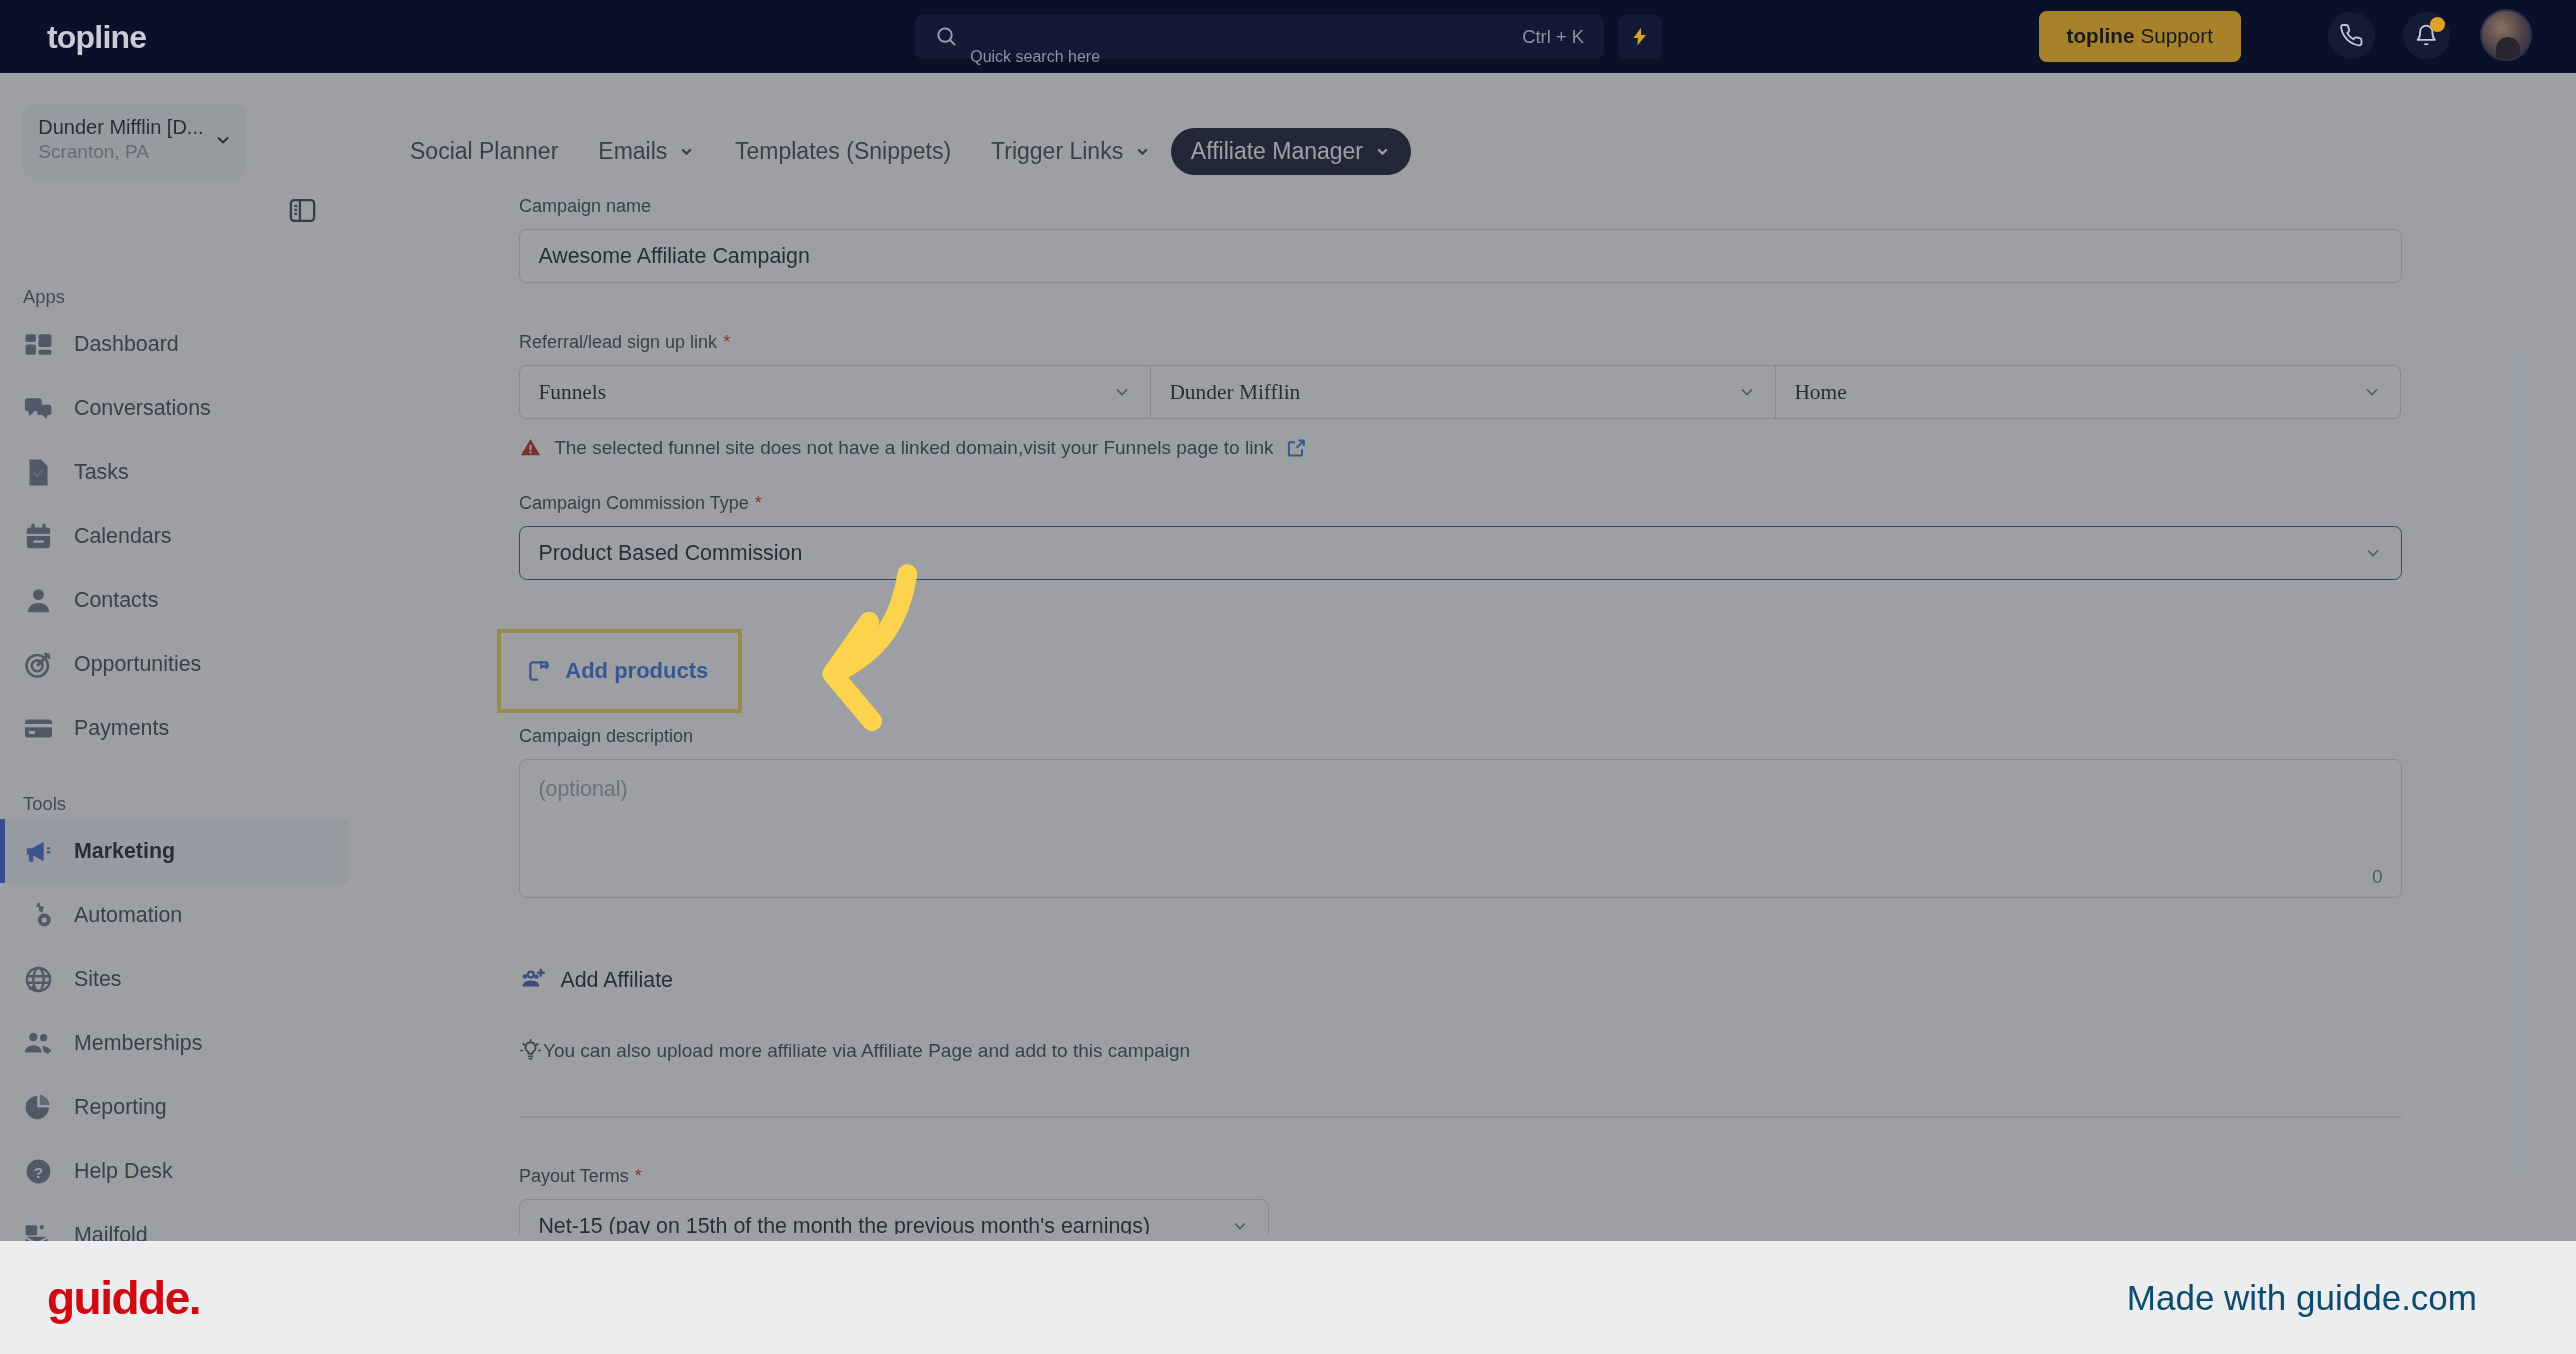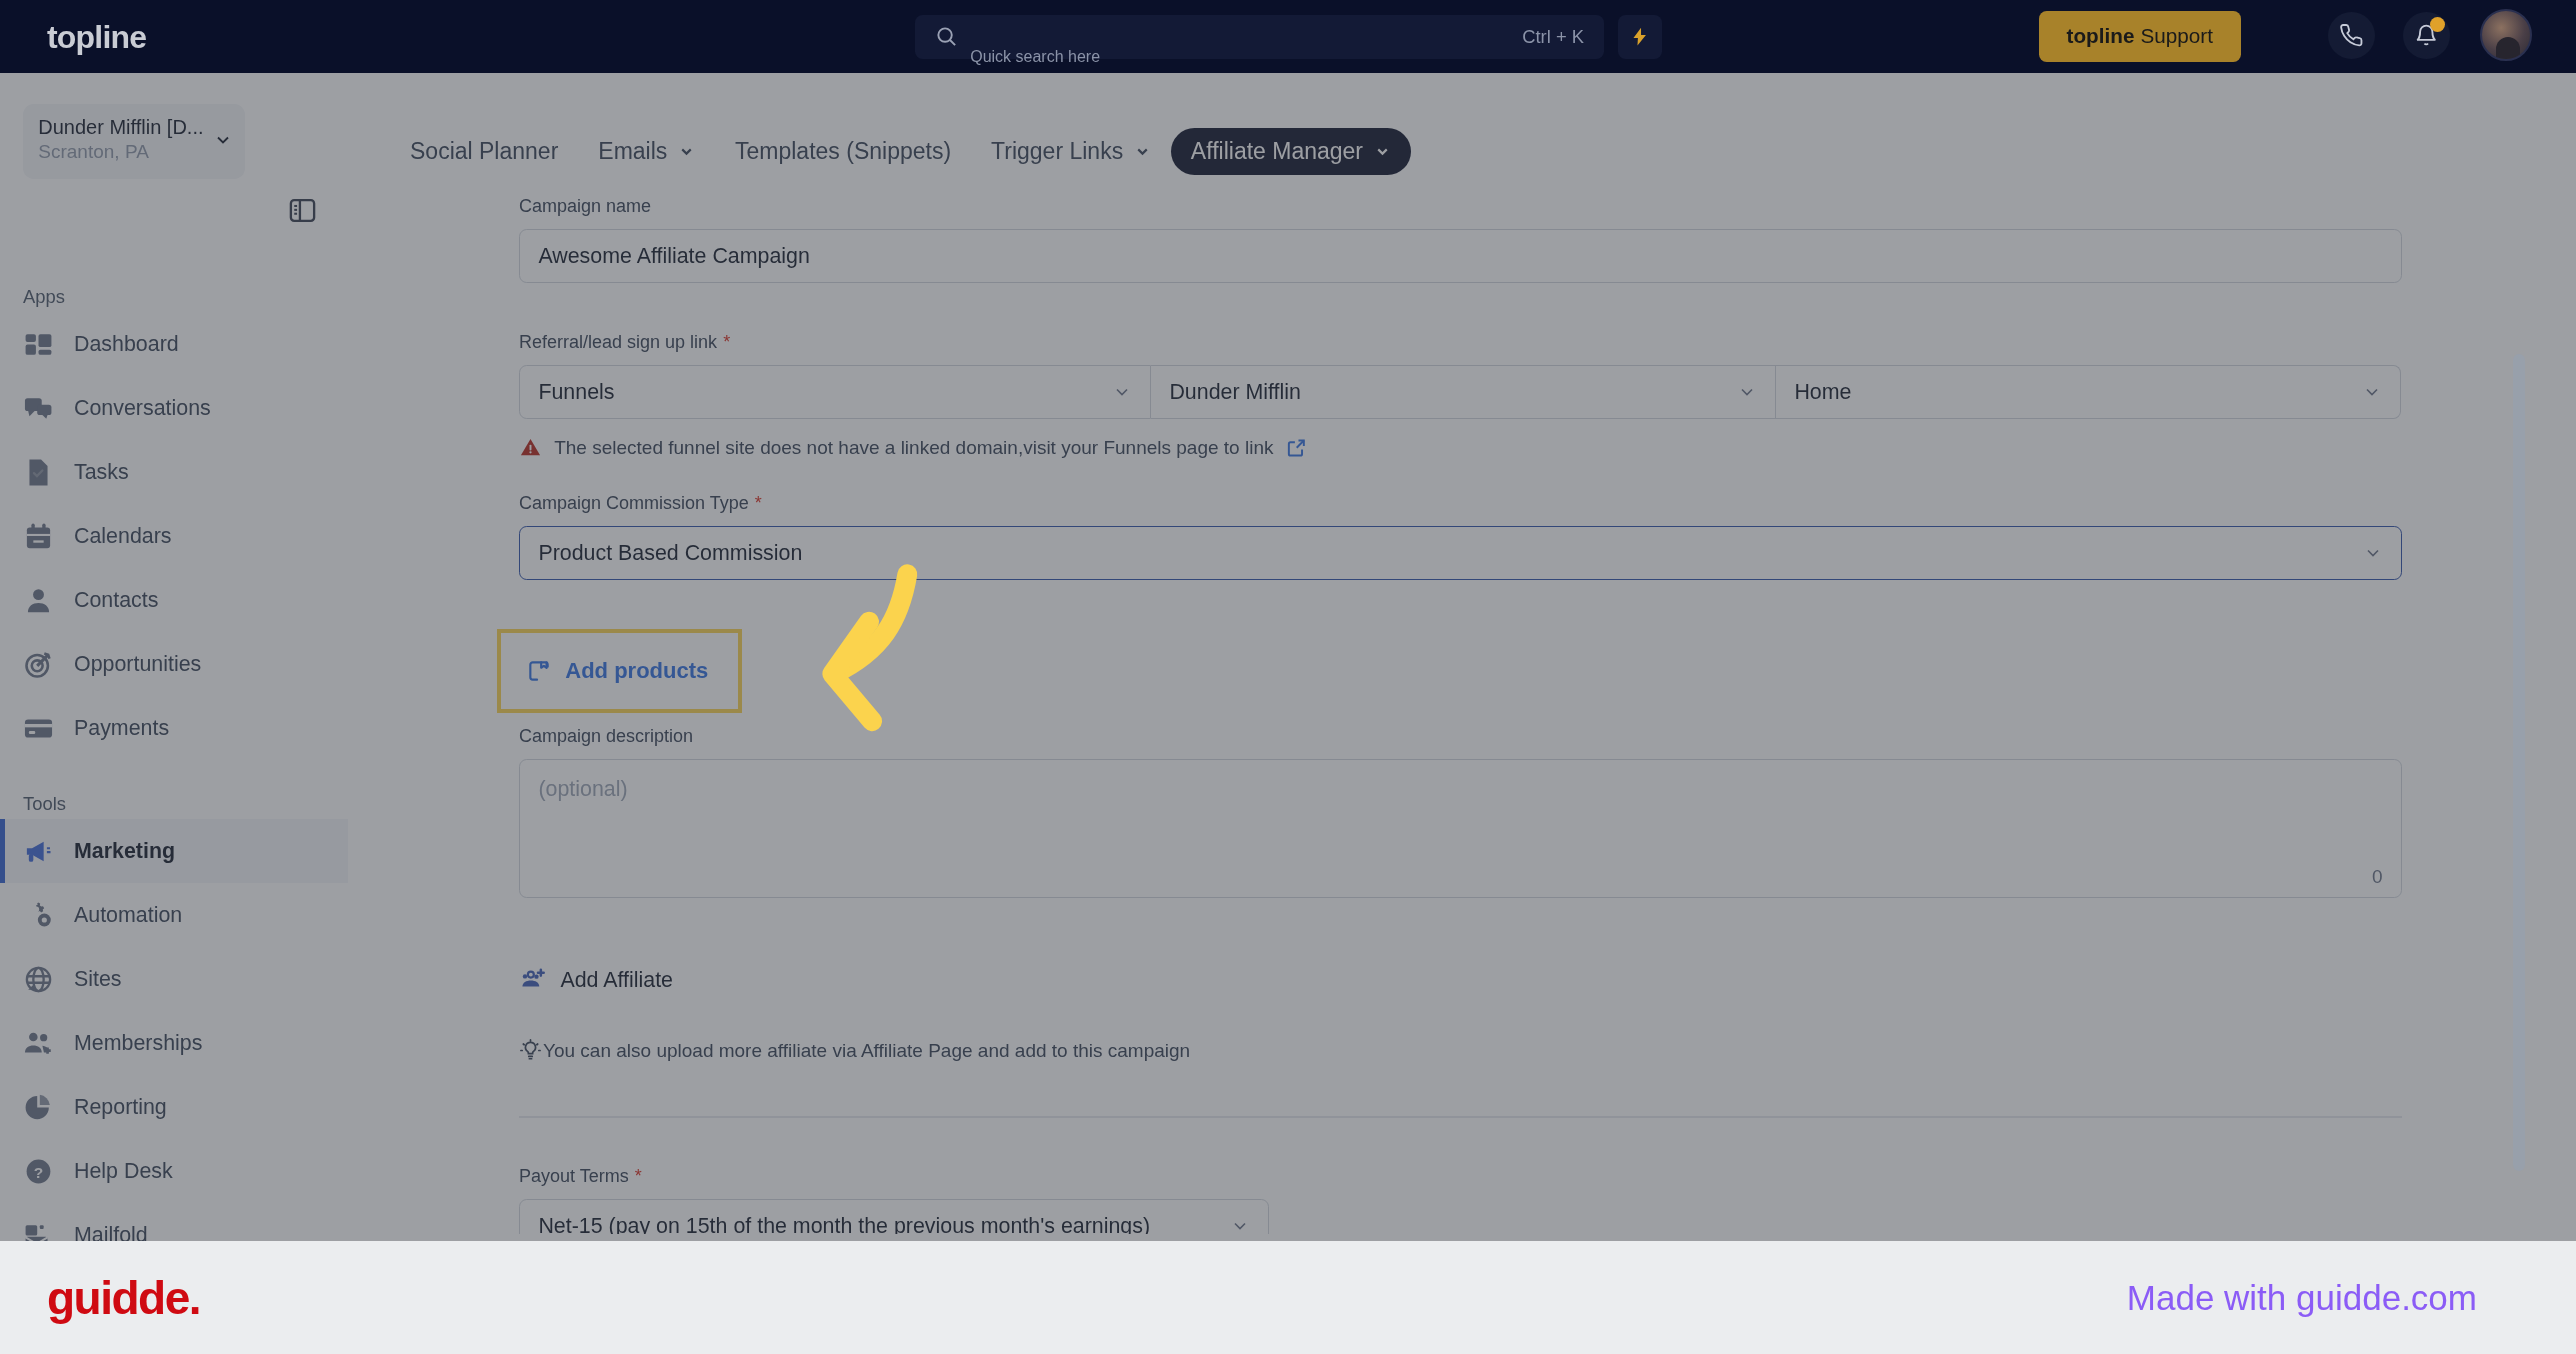--- a/index.html
+++ b/index.html
@@ -189,21 +189,21 @@
     font-size: 18px; color: #344054; margin-bottom: 12.2px;
   }
   .req { color: #d92d20; margin-left: 6.1px; }
   .txt-input {
     width: 1883px; height: 54px;
     border: 0.8px solid #d0d5dd; border-radius: 7.7px;
     background: #fff; font-size: 21.4px; color: #101828;
     padding: 0 18.4px; outline: none;
     font-family: "Liberation Sans", sans-serif;
   }
-  .sel-row { display: flex; width: 1883px; }
+  .sel-row { display: flex; width: 1883px; font-family: Liberation Serif, serif; }
   .sel-box {
     height: 54px; border: 0.8px solid #d0d5dd; background: #fff;
     display: flex; align-items: center; justify-content: space-between;
     padding: 0 18.4px; font-size: 21.4px; color: #101828; cursor: pointer;
   }
   .sel-box .caret { width: 20px; height: 20px; color: #667085; flex: 0 0 20px; }
   .sel-a { width: 632px; border-radius: 7.7px 0 0 7.7px; }
   .sel-b { width: 625px; border-left: none; }
   .sel-c { width: 625px; border-left: none; border-radius: 0 7.7px 7.7px 0; }
   .warn-row {
@@ -297,21 +297,21 @@
   }
   .guidde-logo {
     position: absolute; left: 47px; top: 50%;
     transform: translateY(-50%);
     font-size: 46px; font-weight: 700; color: #cf0a12;
     letter-spacing: -1.5px;
   }
   .made-with {
     position: absolute; right: 99px; top: 50%;
     transform: translateY(-50%);
-    font-size: 35px; color: #8b5cf6;
+    font-size: 35px; color: #0c4a6e;
   }
 </style>
 </head>
 <body>
 
 <div id="app">
 
   <div class="sidebar">
     <div class="org-chip">
       <div class="org-name">Dunder Mifflin [D...</div>

